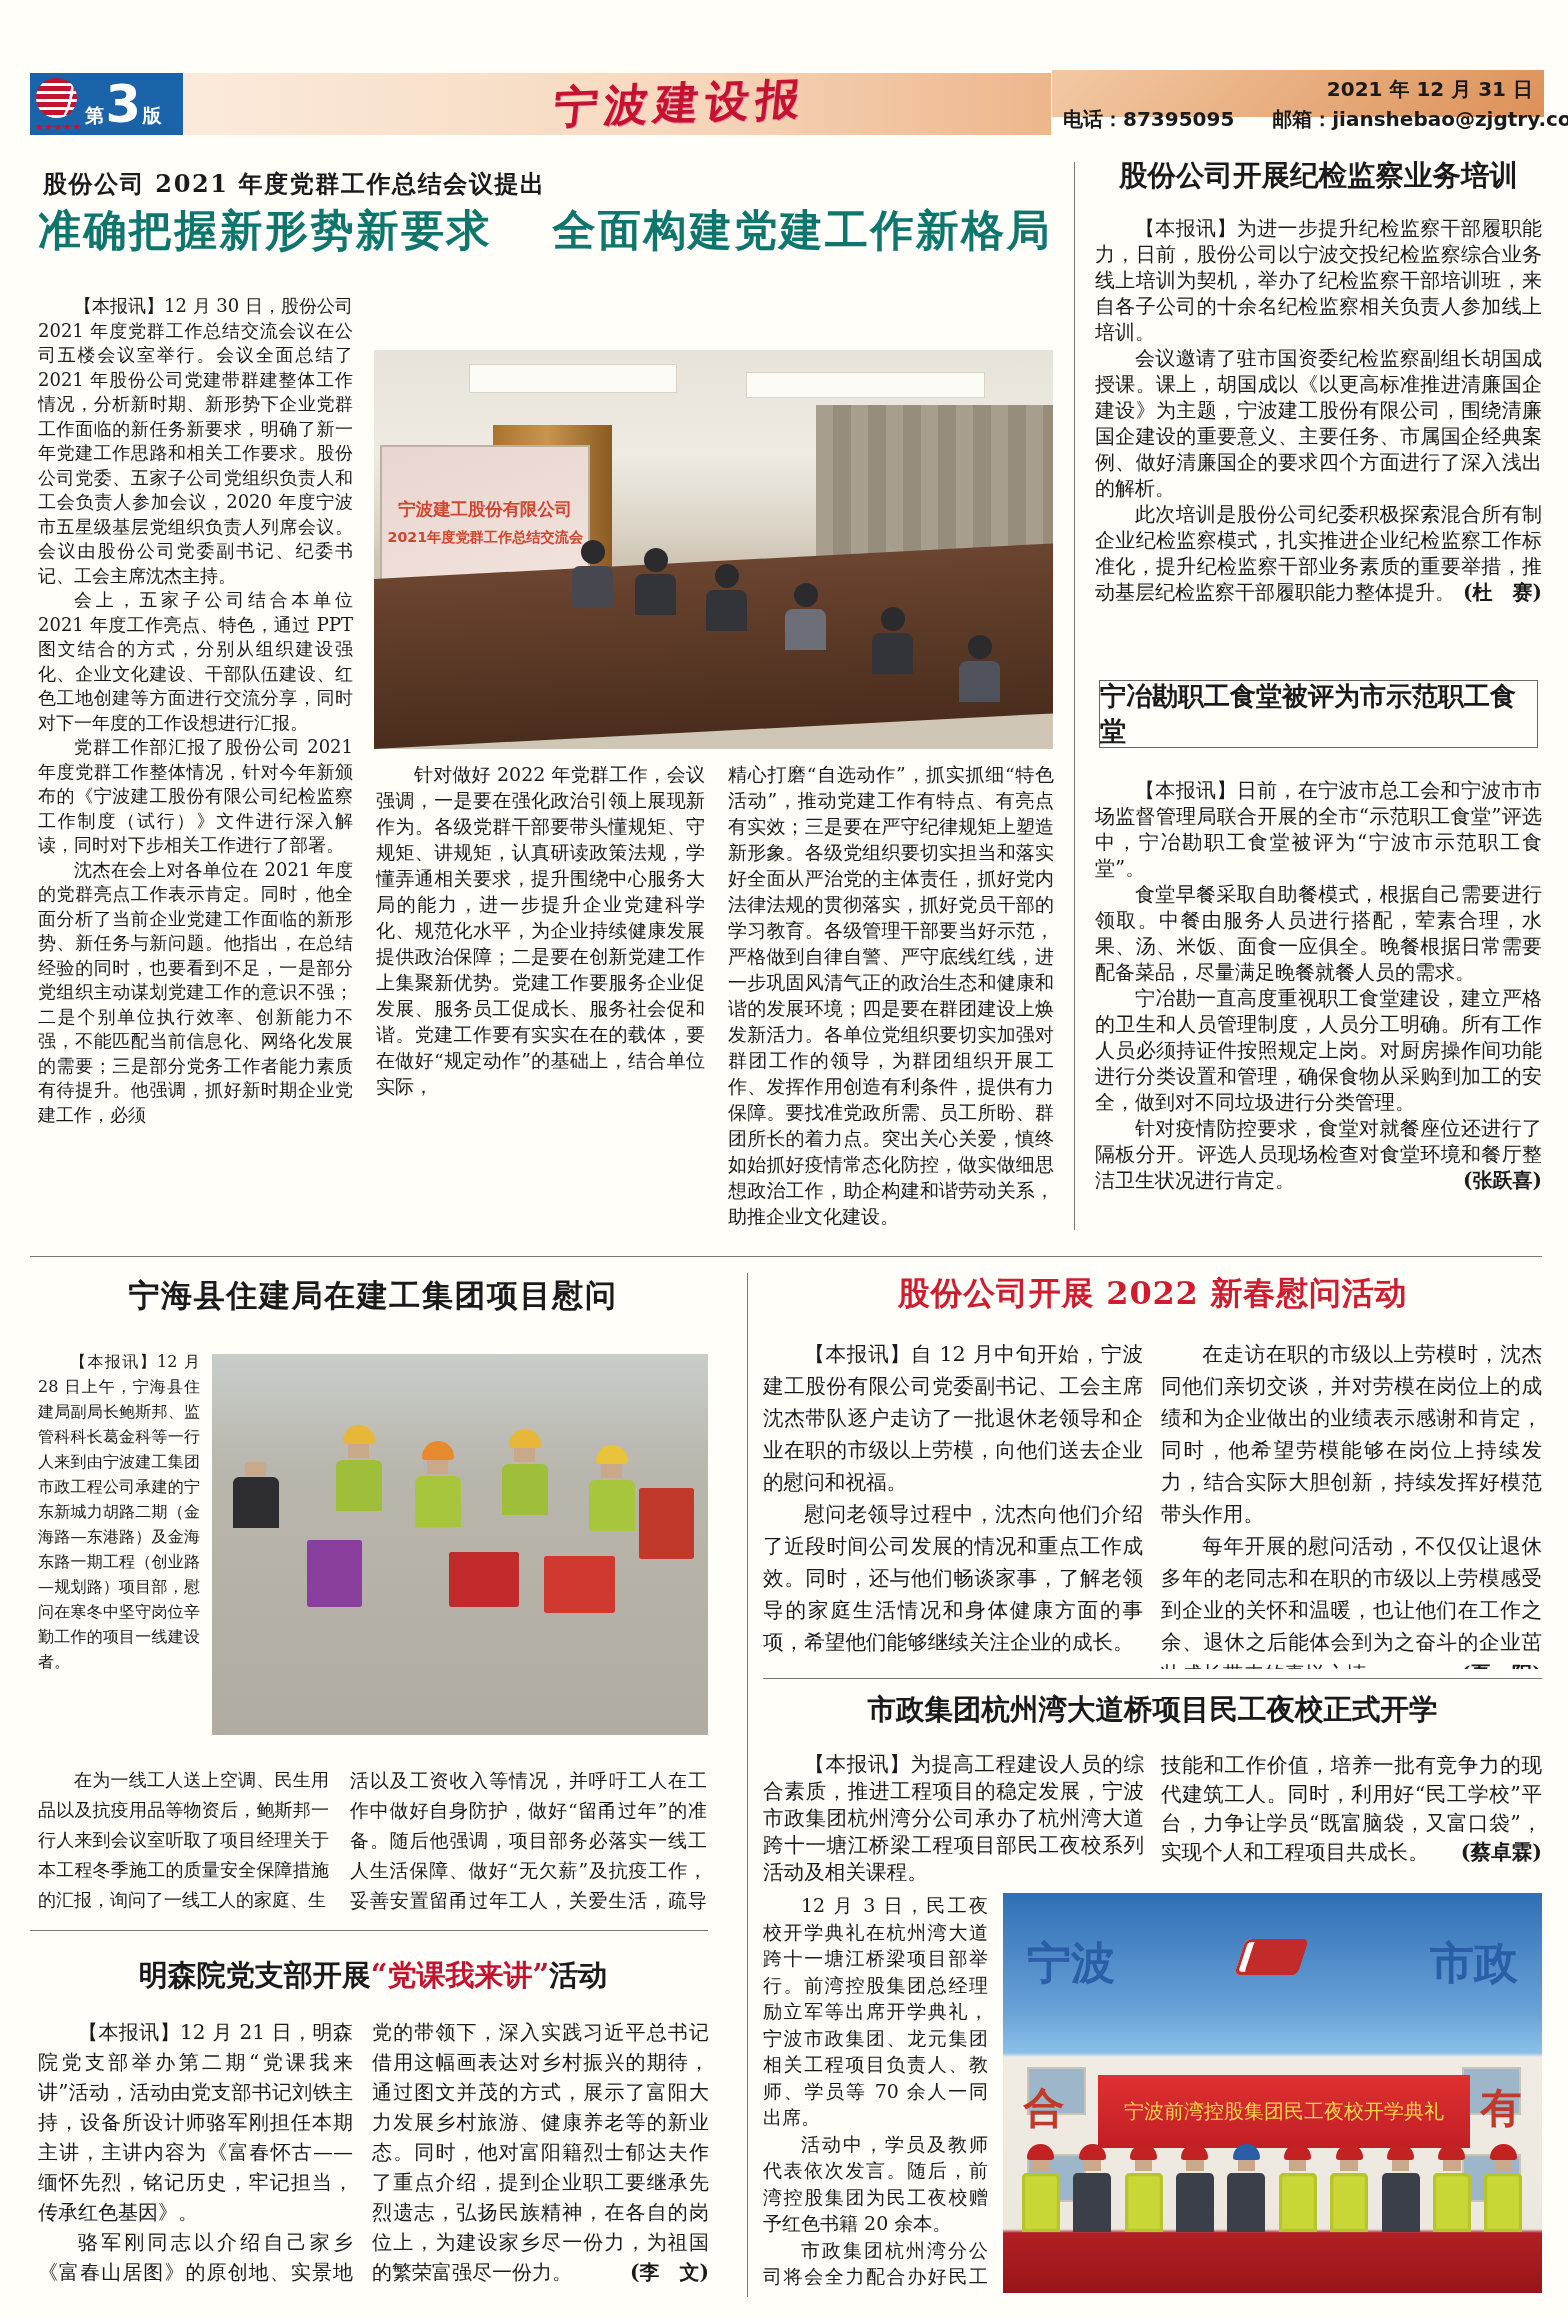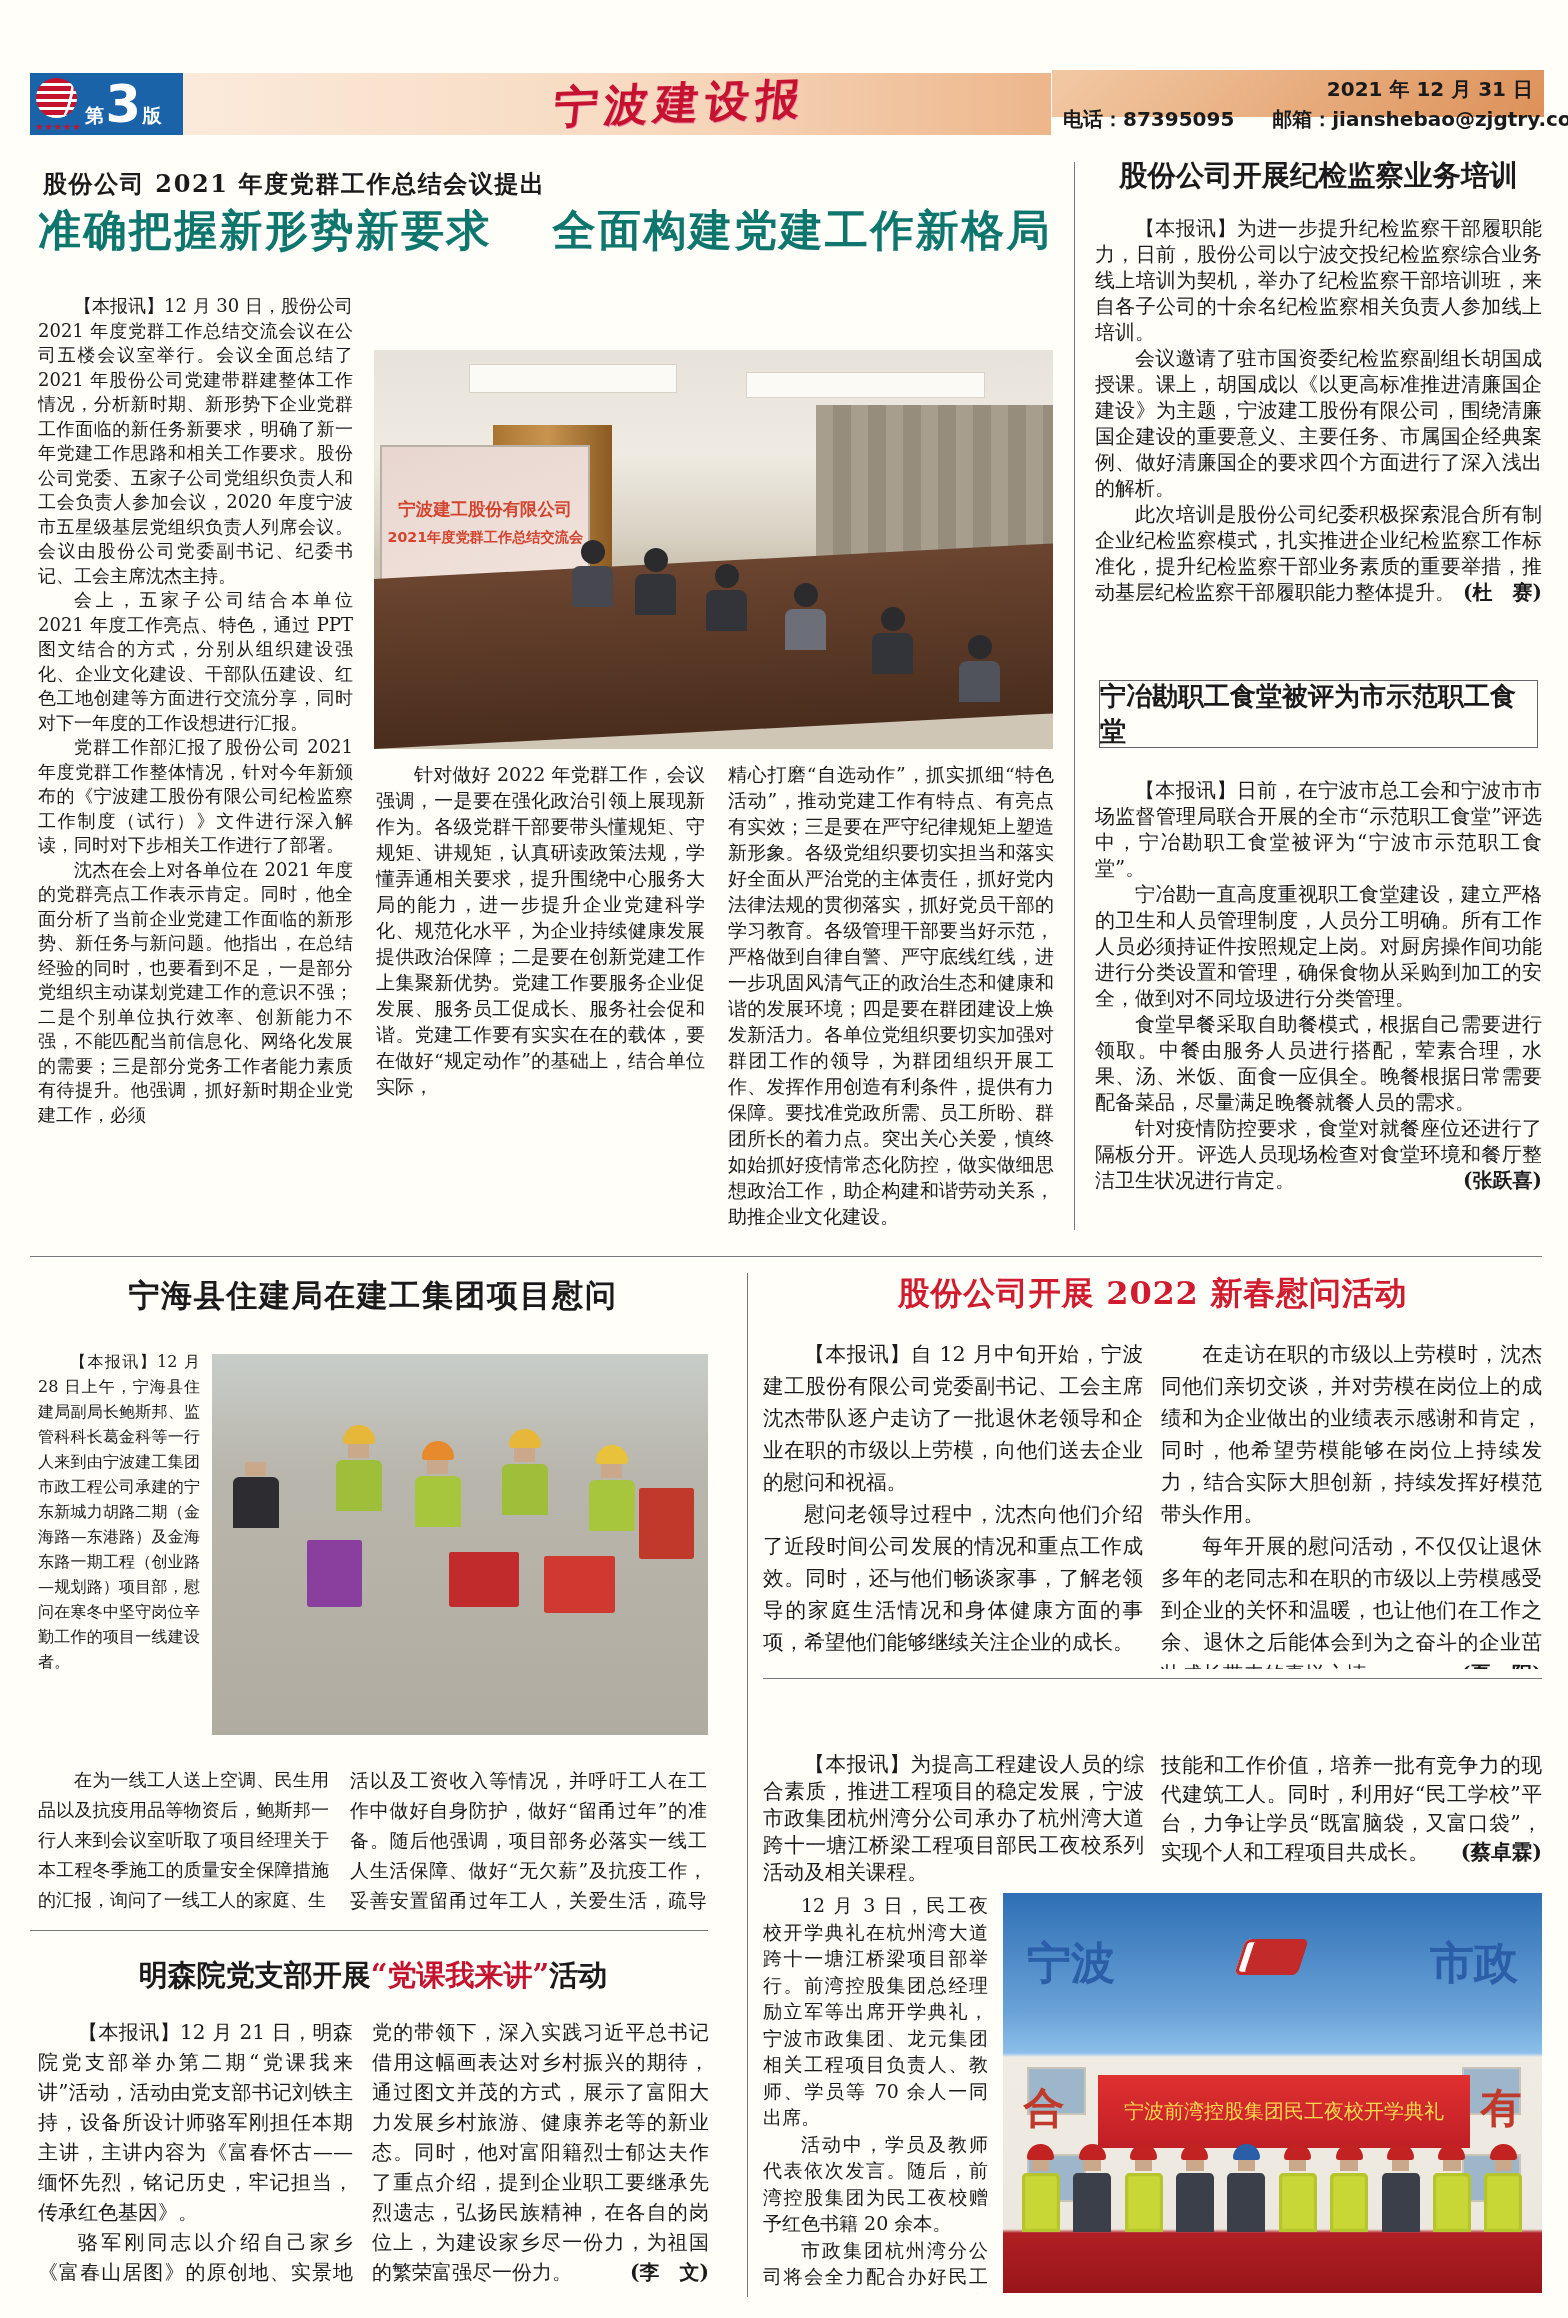--- a/index.html
+++ b/index.html
@@ -186,22 +186,22 @@
     <p>会议邀请了驻市国资委纪检监察副组长胡国成授课。课上，胡国成以《以更高标准推进清廉国企建设》为主题，宁波建工股份有限公司，围绕清廉国企建设的重要意义、主要任务、市属国企经典案例、做好清廉国企的要求四个方面进行了深入浅出的解析。</p>
     <p>此次培训是股份公司纪委积极探索混合所有制企业纪检监察模式，扎实推进企业纪检监察工作标准化，提升纪检监察干部业务素质的重要举措，推动基层纪检监察干部履职能力整体提升。</p>
     <span class="sig" style="margin-top:-26px;">(杜　赛)</span>
   </div>
 
   <div class="abs c-box">
     <span>宁冶勘职工食堂被评为市示范职工食堂</span>
   </div>
   <div class="abs jt c-body">
     <p>【本报讯】日前，在宁波市总工会和宁波市市场监督管理局联合开展的全市“示范职工食堂”评选中，宁冶勘职工食堂被评为“宁波市示范职工食堂”。</p>
+    <p>食堂早餐采取自助餐模式，根据自己需要进行领取。中餐由服务人员进行搭配，荤素合理，水果、汤、米饭、面食一应俱全。晚餐根据日常需要配备菜品，尽量满足晚餐就餐人员的需求。</p>
     <p>宁冶勘一直高度重视职工食堂建设，建立严格的卫生和人员管理制度，人员分工明确。所有工作人员必须持证件按照规定上岗。对厨房操作间功能进行分类设置和管理，确保食物从采购到加工的安全，做到对不同垃圾进行分类管理。</p>
-    <p>食堂早餐采取自助餐模式，根据自己需要进行领取。中餐由服务人员进行搭配，荤素合理，水果、汤、米饭、面食一应俱全。晚餐根据日常需要配备菜品，尽量满足晚餐就餐人员的需求。</p>
     <p>针对疫情防控要求，食堂对就餐座位还进行了隔板分开。评选人员现场检查对食堂环境和餐厅整洁卫生状况进行肯定。</p>
     <span class="sig" style="margin-top:-26px;">(张跃喜)</span>
   </div>
 
   <div class="abs d-title">宁海县住建局在建工集团项目慰问</div>
   <div class="abs jt d-col1">
     <p>【本报讯】12 月 28 日上午，宁海县住建局副局长鲍斯邦、监管科科长葛金科等一行人来到由宁波建工集团市政工程公司承建的宁东新城力胡路二期（金海路—东港路）及金海东路一期工程（创业路—规划路）项目部，慰问在寒冬中坚守岗位辛勤工作的项目一线建设者。</p>
   </div>
 
   <div class="abs photo2">
@@ -259,20 +259,21 @@
   </div>
   <div class="abs jt f-col1">
     <p>【本报讯】12 月 21 日，明森院党支部举办第二期“党课我来讲”活动，活动由党支部书记刘铁主持，设备所设计师骆军刚担任本期主讲，主讲内容为《富春怀古——缅怀先烈，铭记历史，牢记担当，传承红色基因》。</p>
     <p>骆军刚同志以介绍自己家乡《富春山居图》的原创地、实景地的富阳为开篇，展现了富阳人民在中国共产</p>
   </div>
   <div class="abs jt f-col2">
     <p style="text-indent:0;">党的带领下，深入实践习近平总书记借用这幅画表达对乡村振兴的期待，通过图文并茂的方式，展示了富阳大力发展乡村旅游、健康养老等的新业态。同时，他对富阳籍烈士郁达夫作了重点介绍，提到企业职工要继承先烈遗志，弘扬民族精神，在各自的岗位上，为建设家乡尽一份力，为祖国的繁荣富强尽一份力。</p>
     <span class="sig" style="margin-top:-30px;">(李　文)</span>
   </div>
 
+  <div class="abs g-title">市政集团杭州湾大道桥项目民工夜校正式开学</div>
   <div class="abs jt g-p1">
     <p>【本报讯】为提高工程建设人员的综合素质，推进工程项目的稳定发展，宁波市政集团杭州湾分公司承办了杭州湾大道跨十一塘江桥梁工程项目部民工夜校系列活动及相关课程。</p>
   </div>
   <div class="abs jt g-rest">
     <p>12 月 3 日，民工夜校开学典礼在杭州湾大道跨十一塘江桥梁项目部举行。前湾控股集团总经理励立军等出席开学典礼，宁波市政集团、龙元集团相关工程项目负责人、教师、学员等 70 余人一同出席。</p>
     <p>活动中，学员及教师代表依次发言。随后，前湾控股集团为民工夜校赠予红色书籍 20 余本。</p>
     <p>市政集团杭州湾分公司将会全力配合办好民工夜校，切实帮助民工提高专业</p>
   </div>
   <div class="abs jt g-colR">
     <p style="text-indent:0;">技能和工作价值，培养一批有竞争力的现代建筑工人。同时，利用好“民工学校”平台，力争让学员“既富脑袋，又富口袋”，实现个人和工程项目共成长。</p>

